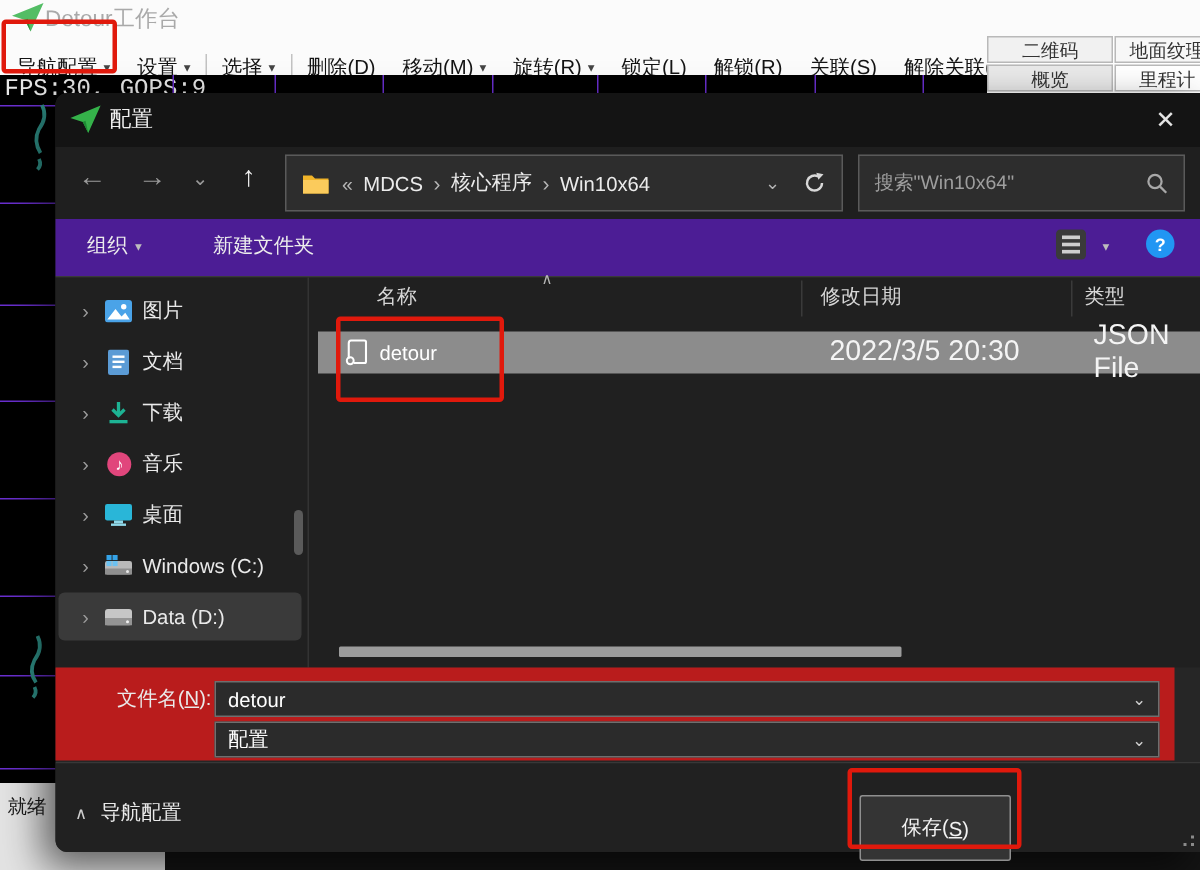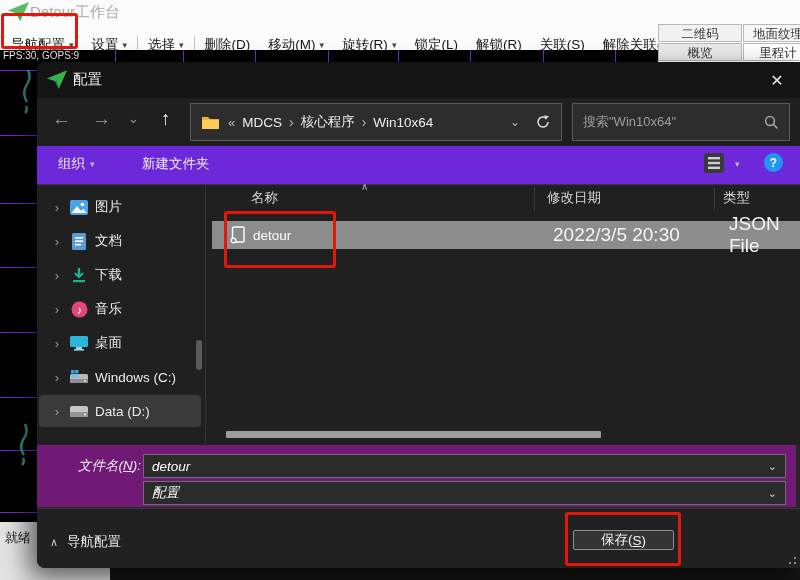--- a/index.html
+++ b/index.html
@@ -17,41 +17,41 @@
 
   
   .right-panel{position:absolute;left:658px;top:24px;width:150px;height:50px;background:#fff;z-index:4;overflow:hidden;}
   .rp-cell{position:absolute;width:84px;height:18px;font-size:12.5px;color:#333;text-align:center;line-height:18px;border:1px solid #b9b9b9;background:#f1f1f1;}
   .rp-partial{position:absolute;left:18px;top:38px;font-size:12.5px;color:#555;}
 
   
   .canvas{position:absolute;left:0;top:50px;width:800px;height:472px;background:#000;}
   .vline{position:absolute;top:0;width:1px;height:13px;background:#6a2fd0;}
   .hline{position:absolute;left:0;width:37px;height:1px;background:#6a2fd0;}
-  .fps{position:absolute;left:3px;top:0px;color:#e8e8e8;font-family:Liberation Sans, sans-serif;font-size:10px;}
+  .fps{position:absolute;left:3px;top:0px;color:#e8e8e8;font-family:Liberation Mono, monospace;font-size:16px;}
 
   
   .status-bar{position:absolute;left:0;top:522px;width:110px;height:58px;background:#e3e3e3;z-index:2;}
   .status-text{position:absolute;left:5px;top:7px;font-size:13px;color:#1c1c1c;}
 
   
   .dialog{position:absolute;left:37px;top:62px;width:763px;height:506px;background:#262626;z-index:10;
           border-radius:8px 0 0 8px;box-shadow:-8px 10px 26px rgba(0,0,0,.6);}
   .dlg-titlebar{position:absolute;left:0;top:0;right:0;height:36px;background:#141414;border-radius:8px 0 0 0;}
   .dlg-title{position:absolute;left:36px;top:8px;font-size:14.5px;color:#f0f0f0;}
   .dlg-close{position:absolute;right:8px;top:4px;width:30px;height:28px;color:#e4e4e4;font-size:16px;
              display:flex;align-items:center;justify-content:center;cursor:default;}
   .dlg-nav{position:absolute;left:0;top:36px;right:0;height:48px;background:#1f1f1f;}
   .nav-arrow{position:absolute;top:10px;font-size:19px;color:#9a9a9a;}
   .nav-box{position:absolute;top:5px;height:38px;background:#2d2d2d;border:1px solid #5a5a5a;display:flex;align-items:center;}
   .crumb{font-size:13.5px;color:#ebebeb;white-space:nowrap;}
   .crumb-sep{font-size:14px;color:#b5b5b5;margin:0 7px;}
   .crumb-prefix{font-size:13px;color:#b5b5b5;margin:0 7px 0 8px;}
   .search-text{font-size:13px;color:#9e9e9e;margin-left:10px;flex:1;}
-  .dlg-toolbar{position:absolute;left:0;top:84px;right:0;height:38px;background:#6d28d9;}
+  .dlg-toolbar{position:absolute;left:0;top:84px;right:0;height:38px;background:#4c1d95;}
   .tb-label{font-size:13.5px;color:#ececec;}
   .tb-caret{font-size:9px;color:#bdbdbd;margin-left:5px;}
   .help-circle{position:absolute;width:19px;height:19px;border-radius:50%;background:#2196f3;color:#fff;
                font-size:12px;font-weight:bold;display:flex;align-items:center;justify-content:center;}
   .dlg-divider{position:absolute;left:0;top:122px;right:0;height:1px;background:#3a3a3a;}
 
   .dlg-body{position:absolute;left:0;top:123px;right:0;height:260px;background:#202020;}
   .sidebar{position:absolute;left:0;top:0;width:168px;height:260px;}
   .sb-row{position:absolute;left:2px;width:162px;height:32px;display:flex;align-items:center;}
   .sb-row.selected{background:#3a3a3a;border-radius:4px;}
@@ -62,32 +62,32 @@
 
   .file-list{position:absolute;left:168px;top:0;right:0;height:260px;border-left:1px solid #333;}
   .col-header{position:absolute;top:4px;font-size:13.5px;color:#d6d6d6;}
   .col-sep{position:absolute;top:2px;width:1px;height:24px;background:#3a3a3a;}
   .sort-caret{position:absolute;top:-4px;font-size:10px;color:#b5b5b5;}
   .file-row{position:absolute;left:6px;right:0;top:36px;height:28px;background:#8c8c8c;display:flex;align-items:center;}
   .file-name{font-size:13.5px;color:#fff;margin-left:8px;}
   .file-cell{position:absolute;font-size:19px;color:#f4f4f4;}
   .hscroll{position:absolute;left:20px;bottom:7px;width:375px;height:7px;background:#9c9c9c;border-radius:1px;}
 
-  .dlg-fields{position:absolute;left:0;top:383px;right:4px;height:62px;background:#701a75;font-style:italic;}
+  .dlg-fields{position:absolute;left:0;top:383px;right:17px;height:62px;background:#b91c1c;}
   .field-label{position:absolute;width:104px;text-align:right;font-size:13.5px;color:#eaeaea;}
   .combo{position:absolute;left:106px;right:10px;height:24px;background:#2b2b2b;border:1px solid #6f6f6f;
          display:flex;align-items:center;}
   .combo-value{font-size:13.5px;color:#fff;margin-left:8px;flex:1;}
   .combo-caret{font-size:11px;color:#cfcfcf;margin-right:8px;}
   .u{text-decoration:underline;}
 
   .dlg-footer{position:absolute;left:0;bottom:0;right:0;height:60px;background:#212121;border-top:1px solid #383838;border-radius:0 0 0 8px;}
   .hide-folders{position:absolute;left:13px;top:24px;display:flex;align-items:center;color:#eaeaea;font-size:13.5px;}
   .hf-caret{font-size:11px;color:#cfcfcf;margin-right:9px;}
-  .dlg-btn{position:absolute;top:21px;height:20px;background:#343434;border:1px solid #8f8f8f;border-radius:2px;
+  .dlg-btn{position:absolute;top:21px;height:44px;background:#343434;border:1px solid #8f8f8f;border-radius:2px;
            color:#f2f2f2;font-size:13.5px;display:flex;align-items:center;justify-content:center;}
   .grip-dot{position:absolute;width:2px;height:2px;background:#8a8a8a;}
 
   
   .anno{position:absolute;border:3px solid #e0190c;border-radius:3px;z-index:60;pointer-events:none;}
 </style>
 </head>
 <body>
 
 <div class="screen">

